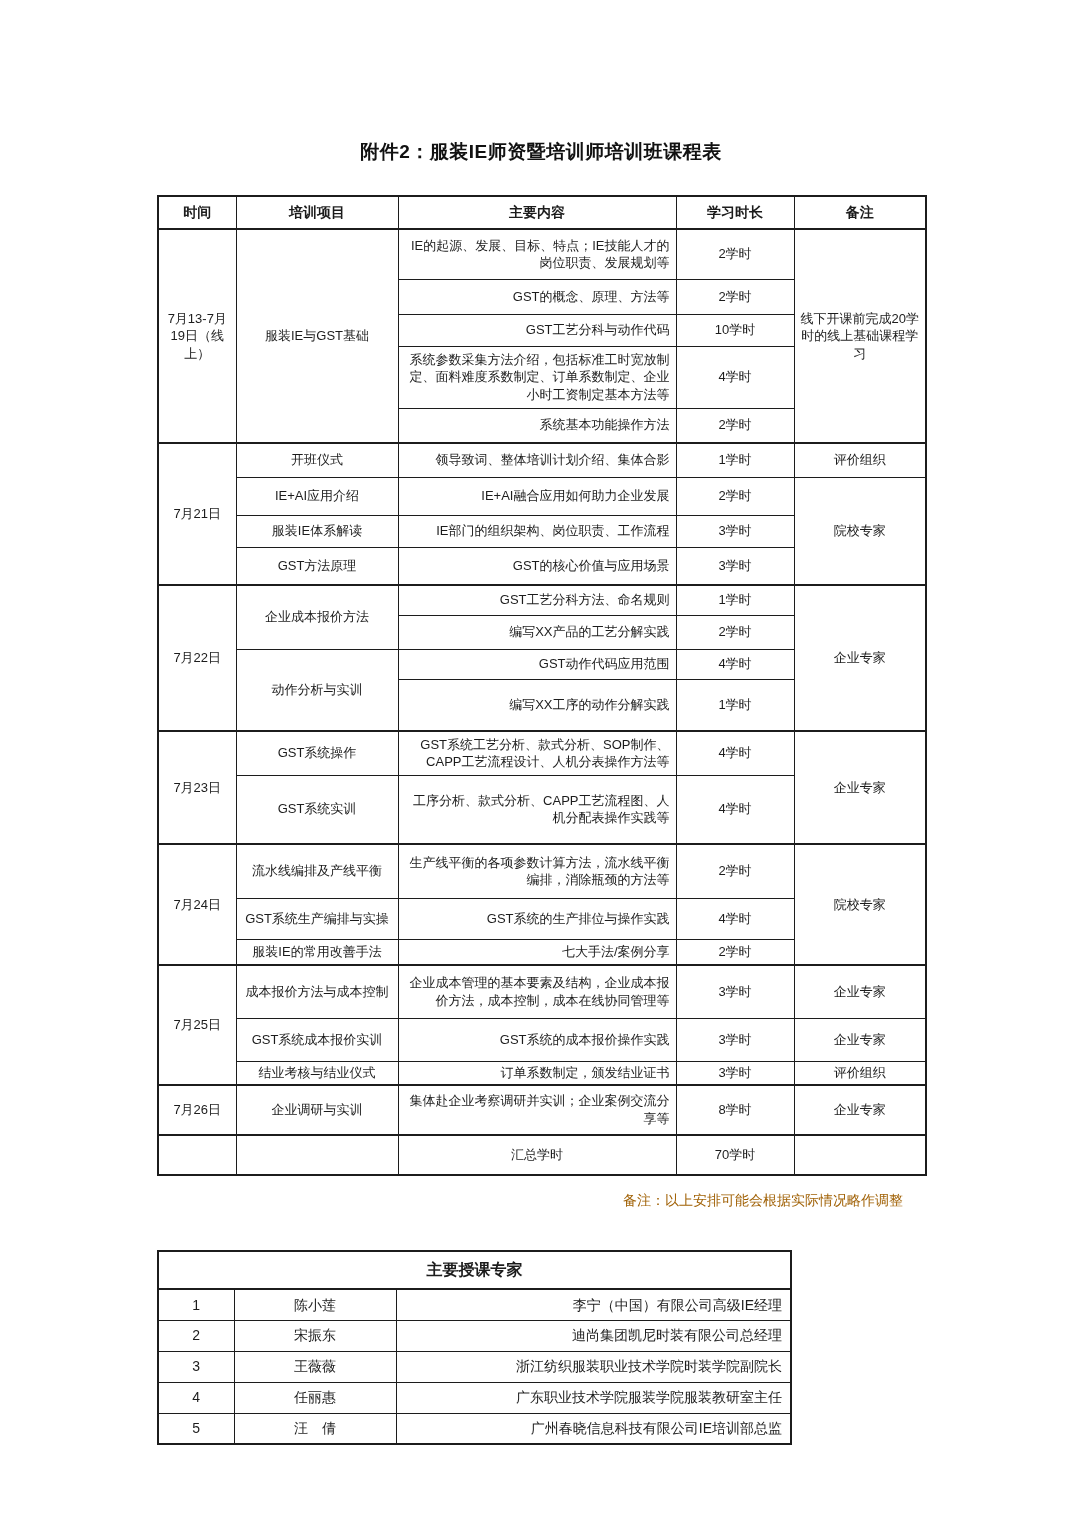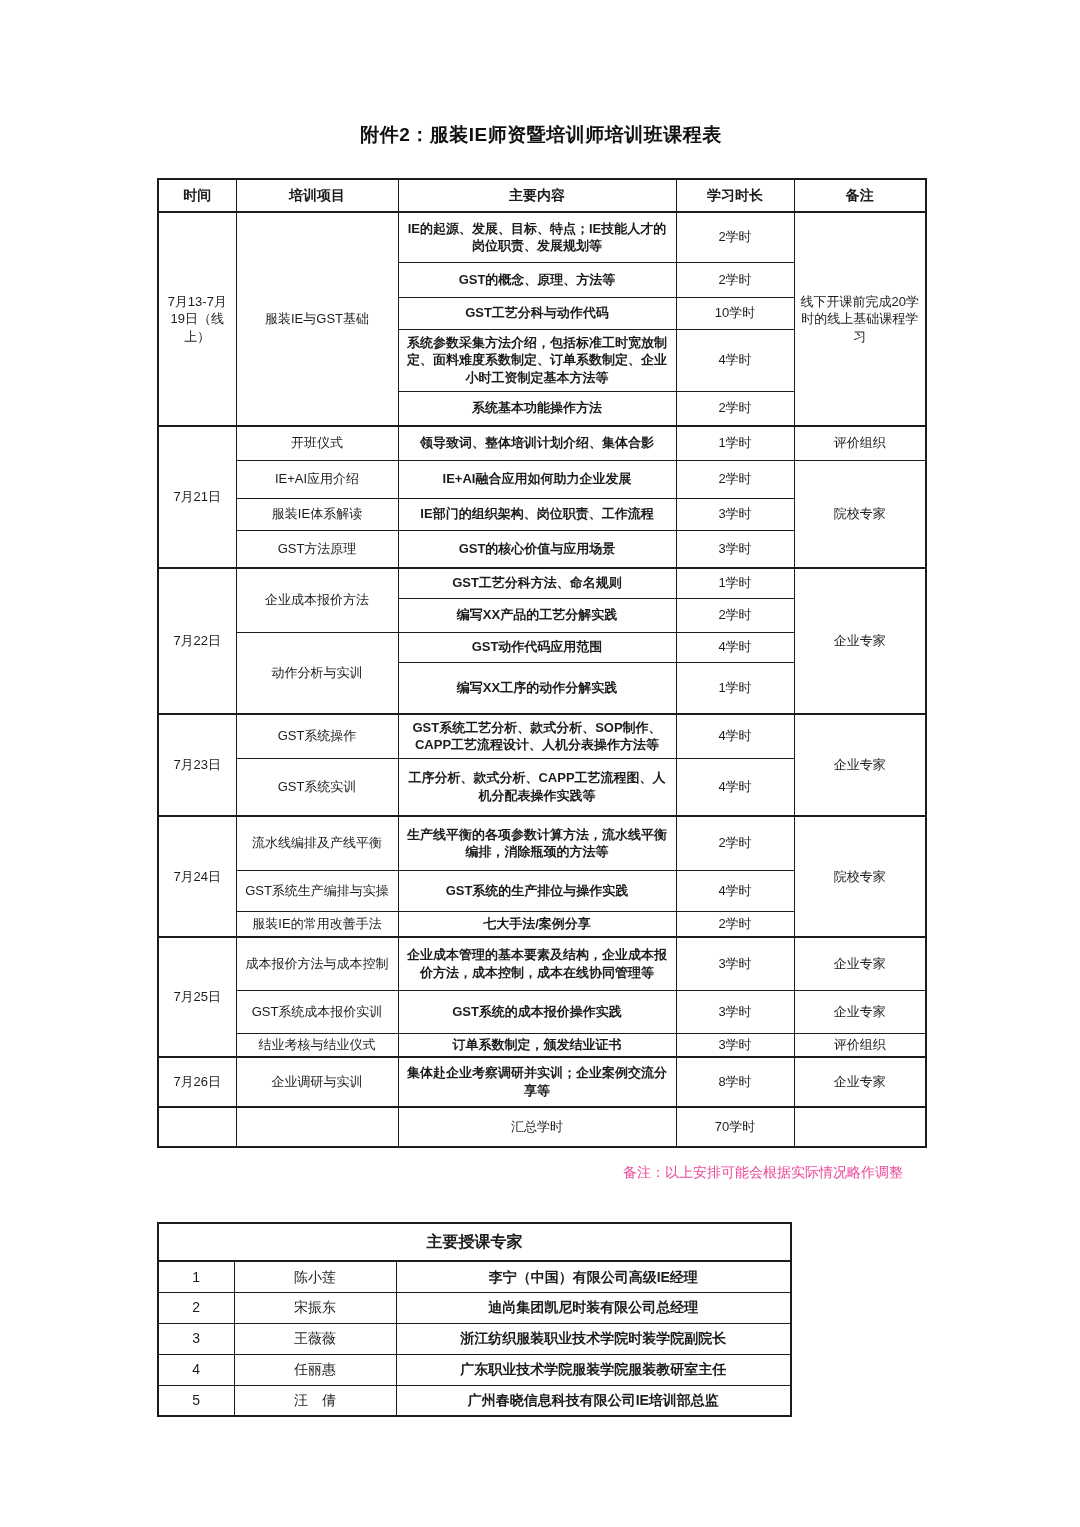--- a/index.html
+++ b/index.html
@@ -4,21 +4,21 @@
 <style>
   html,body { margin:0; padding:0; }
   body {
     width:1080px; height:1527px;
     background:#ffffff;
     font-family:"Liberation Sans", sans-serif;
     color:#1c1c1c;
     position:relative;
     overflow:hidden;
   }
-  .page { position:absolute; left:157px; top:0; width:768px; }
+  .page { position:absolute; left:157px; top:17px; width:768px; }
 
   .doc-title {
     margin:0;
     padding-top:122px;
     text-align:center;
     font-size:19px;
     font-weight:bold;
     letter-spacing:0.5px;
     color:#111;
   }
@@ -34,30 +34,30 @@
     border:1px solid #1c1c1c;
     font-size:13px;
     line-height:1.35;
     padding:2px 6px;
     overflow:hidden;
     vertical-align:middle;
   }
   .schedule th { font-weight:bold; font-size:14px; text-align:center; padding:6px 2px; }
   tr.bs > td, tr.bs > th { border-top:2px solid #1c1c1c; }
   td.c { text-align:center; }
-  td.l { text-align:center;font-weight:bold; }
+  td.l { text-align:right; }
 
   .footnote {
     margin-top:16px;
     width:768px;
     box-sizing:border-box;
     padding-right:22px;
     text-align:right;
     font-size:14px;
-    color:#ec4899;
+    color:#a16207;
   }
 
   .experts {
     margin-top:40px;
     width:633px;
     border:2px solid #1c1c1c;
   }
   .experts td {
     border:1px solid #1c1c1c;
     font-size:14px;
@@ -168,21 +168,21 @@
         <td class="c">1学时</td>
       </tr>
 
       <tr class="bs" style="height:44px">
         <td class="c" rowspan="2">7月23日</td>
         <td class="c">GST系统操作</td>
         <td class="l">GST系统工艺分析、款式分析、SOP制作、CAPP工艺流程设计、人机分表操作方法等</td>
         <td class="c">4学时</td>
         <td class="c" rowspan="2">企业专家</td>
       </tr>
-      <tr style="height:58px">
+      <tr style="height:69px">
         <td class="c">GST系统实训</td>
         <td class="l">工序分析、款式分析、CAPP工艺流程图、人机分配表操作实践等</td>
         <td class="c">4学时</td>
       </tr>
 
       <tr class="bs" style="height:54px">
         <td class="c" rowspan="3">7月24日</td>
         <td class="c">流水线编排及产线平衡</td>
         <td class="l">生产线平衡的各项参数计算方法，流水线平衡编排，消除瓶颈的方法等</td>
         <td class="c">2学时</td>

